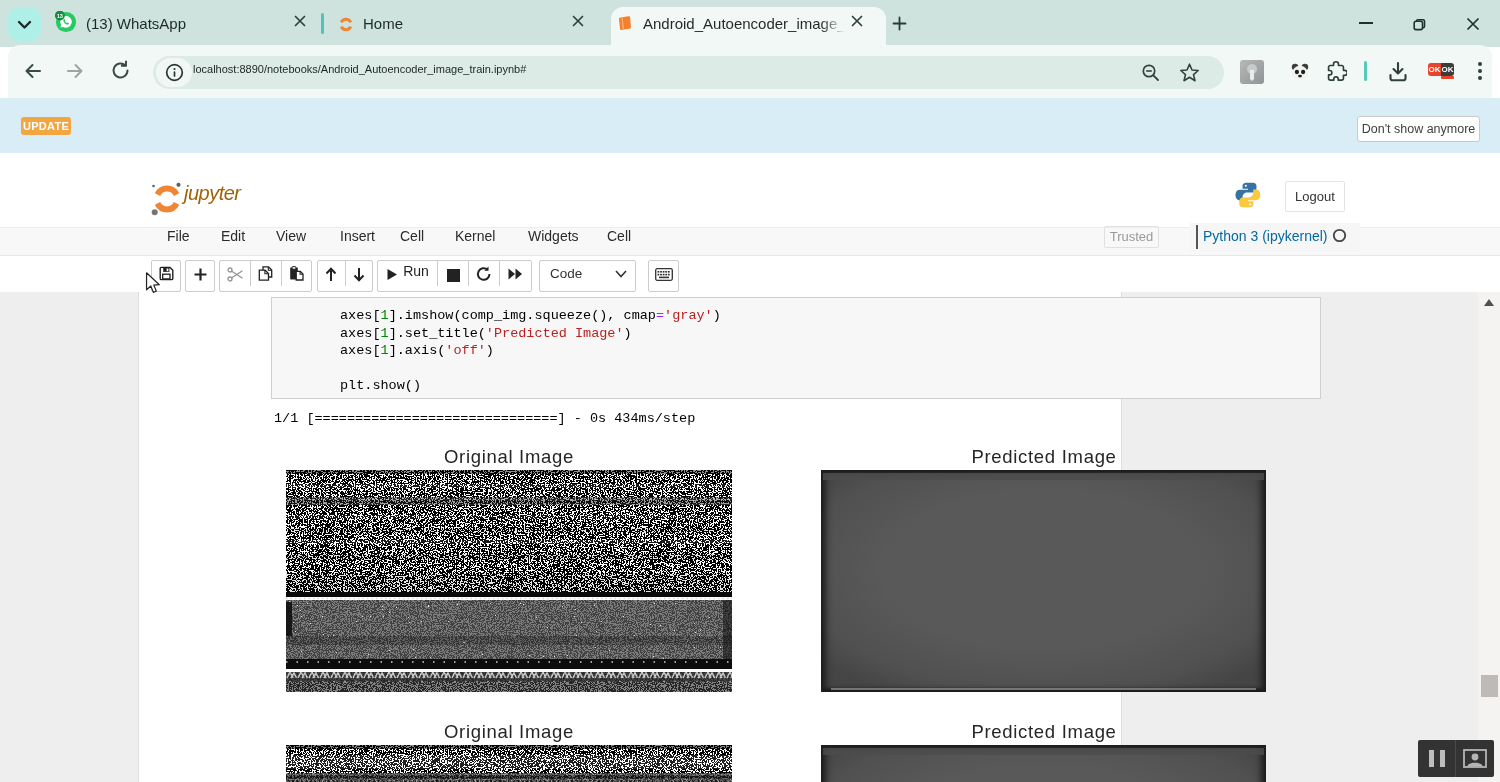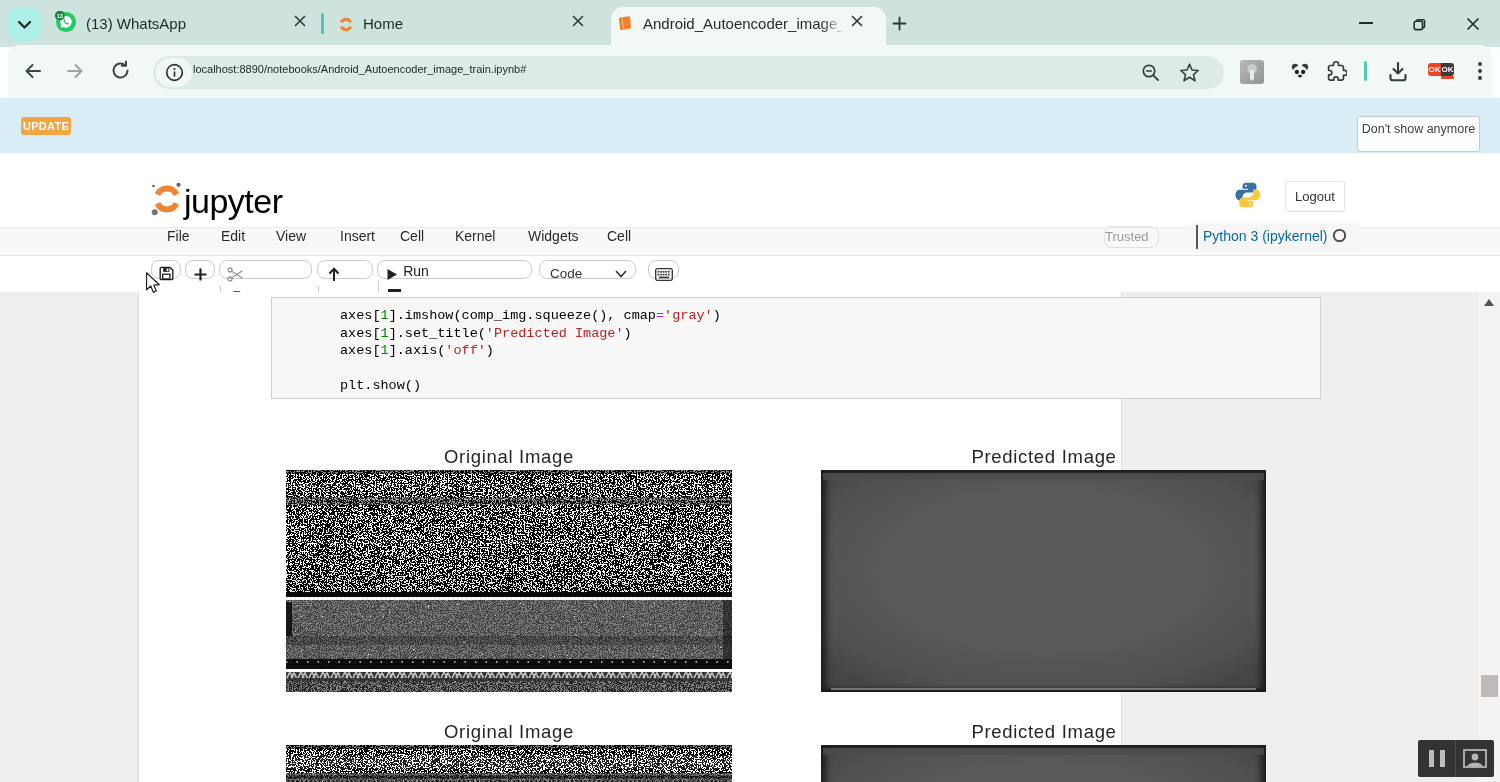--- a/index.html
+++ b/index.html
@@ -16,21 +16,21 @@
   #notif { left:0; top:98px; width:1500px; height:55px; background:#d9edf7; }
 
   
   #jheader { left:0; top:153px; width:1500px; height:139px; background:#fff; }
 
   
   #site { left:0; top:292px; width:1500px; height:490px; background:#eeeeee; }
   #container { position:absolute; left:138px; top:0; width:984px; height:490px; background:#fff; border-left:1px solid #dedede; border-right:1px solid #dedede; }
 
   .mono { font-family:"Liberation Mono", monospace; }
-  .jbtn { top:3px; height:19px; background:#fff; border:1px solid #ccc; border-radius:8px; text-align:center;flex-direction:column; }
+  .jbtn { top:3px; height:32px; background:#fff; border:1px solid #ccc; border-radius:2px; text-align:center; }
   .jcell { width:31px; height:25px; text-align:center; }
   .predbox { background:radial-gradient(ellipse 65% 65% at 50% 45%, #59595a 55%, #505051 85%, #454546 100%);
              box-shadow: inset 0 3px 2px #1e1e1e, inset 5px 0 6px #1f1f1f, inset -5px 0 6px #1f1f1f, inset 0 -3px 3px #161616;
              position:absolute; }
   .predbox::after { content:""; position:absolute; left:10px; right:10px; bottom:2px; height:2px; background:#8f8f8f; opacity:0.75; }
   .predbox::before { content:""; position:absolute; left:2px; right:2px; top:3px; height:7px; background:#4c4c4d; opacity:0.8; }
 </style>
 </head>
 <body>
 
@@ -166,51 +166,51 @@
 
   <div class="abs" style="left:1470px;top:17px;">
     <div style="width:4px;height:4px;border-radius:50%;background:#2f3f3b;margin:0 0 3px 0;"></div>
     <div style="width:4px;height:4px;border-radius:50%;background:#2f3f3b;margin:0 0 3px 0;"></div>
     <div style="width:4px;height:4px;border-radius:50%;background:#2f3f3b;"></div>
   </div>
 </div>
 
 <div id="notif" class="abs">
   <div class="abs" style="left:21px;top:19px;width:50px;height:18px;background:#f1a642;border-radius:3px;color:#fff;font-size:11px;font-weight:bold;text-align:center;line-height:18px;letter-spacing:0.3px;">UPDATE</div>
-  <div class="abs" style="left:1357px;top:18px;width:123px;height:36px;background:#fdfefe;border:1px solid #c9c9c9;border-radius:3px;font-size:12.5px;color:#404040;text-align:center;line-height:24px;">Don't show anymore</div>
+  <div class="abs" style="left:1357px;top:18px;width:123px;height:26px;background:#fdfefe;border:1px solid #c9c9c9;border-radius:3px;font-size:12.5px;color:#404040;text-align:center;line-height:24px;">Don't show anymore</div>
 </div>
 
 <div id="jheader" class="abs">
 
   <svg class="abs" style="left:150px;top:27px;" width="34" height="38" viewBox="0 0 34 38">
     <path d="M7.5 14.6 A10.5 10.5 0 0 1 26.5 14.6" stroke="#ef8636" stroke-width="6" fill="none"></path>
     <path d="M26.5 23.4 A10.5 10.5 0 0 1 7.5 23.4" stroke="#ef8636" stroke-width="6" fill="none"></path>
     <circle cx="4.7" cy="32.3" r="3" fill="#757575"></circle>
     <circle cx="28.5" cy="4.8" r="2.1" fill="#616161"></circle>
     <circle cx="3.5" cy="6" r="1.3" fill="#616161"></circle>
   </svg>
-  <div class="abs" style="left:184px;top:29px;font-size:34px;color:#000000;letter-spacing:-0.5px;">jupyter</div>
+  <div class="abs" style="left:184px;top:29px;font-size:20px;color:#a16207;letter-spacing:-0.5px;font-style:italic;">jupyter</div>
 
   <svg class="abs" style="left:1233px;top:26px;" width="30" height="32" viewBox="0 0 110 110">
     <path d="M54 10 c-10 0 -19 2 -19 11 v11 h20 v4 H25 c-9 0 -16 6 -16 19 c0 13 7 20 16 20 h10 V62 c0 -9 8 -16 17 -16 h20 c8 0 14 -6 14 -14 V21 c0 -9 -9 -11 -18 -11 h-14z m-7 7 a4 4 0 1 1 0 8 a4 4 0 0 1 0 -8z" fill="#3872a2"></path>
     <path d="M56 100 c10 0 19 -2 19 -11 V78 H55 v-4 h29 c9 0 16 -6 16 -19 c0 -13 -7 -20 -16 -20 H74 v13 c0 9 -8 16 -17 16 H37 c-8 0 -14 6 -14 14 v11 c0 9 9 11 18 11 h15z m7 -7 a4 4 0 1 1 0 -8 a4 4 0 0 1 0 8z" fill="#fcc83c"></path>
   </svg>
   <div class="abs" style="left:1285px;top:28px;width:60px;height:31px;border:1px solid #e3e3e3;border-radius:2px;font-size:13px;color:#333;text-align:center;line-height:29px;">Logout</div>
 
   <div class="abs" style="left:0;top:74px;width:1500px;height:29px;background:#f8f8f8;border-top:1px solid #ededed;border-bottom:1px solid #e7e7e7;"></div>
   <div class="abs" style="left:0;top:75px;width:1500px;height:30px;font-size:14px;color:#2a2a2a;">
     <span class="abs" style="left:167px;">File</span>
     <span class="abs" style="left:221px;">Edit</span>
     <span class="abs" style="left:276px;">View</span>
     <span class="abs" style="left:340px;">Insert</span>
     <span class="abs" style="left:400px;">Cell</span>
     <span class="abs" style="left:455px;">Kernel</span>
     <span class="abs" style="left:528px;">Widgets</span>
     <span class="abs" style="left:607px;">Cell</span>
-    <span class="abs" style="left:1104px;top:-2px;width:55px;height:22px;border:1px solid #e0e0e0;border-radius:8px;color:#999;font-size:13px;text-align:left;line-height:20px;">Trusted</span>
+    <span class="abs" style="left:1104px;top:-2px;width:55px;height:22px;border:1px solid #e0e0e0;border-radius:2px;color:#999;font-size:13px;text-align:center;line-height:20px;">Trusted</span>
     <div class="abs" style="left:1190px;top:-5px;width:170px;height:28px;background:#f6f6f6;"></div>
     <div class="abs" style="left:1196px;top:-3px;width:1.5px;height:24px;background:#555;"></div>
     <span class="abs" style="left:1203px;color:#0369a1;">Python 3 (ipykernel)</span>
     <svg class="abs" style="left:1332px;top:0px;" width="15" height="15" viewBox="0 0 15 15">
         <circle cx="7.5" cy="7.5" r="5.7" stroke="#444" stroke-width="1.8" fill="none"></circle>
       </svg>
   </div>
 
   <div class="abs" id="jtoolbar" style="left:0;top:104px;width:1500px;height:35px;">
     <div class="jbtn abs" style="left:151px;width:30px;">
@@ -301,20 +301,21 @@
 <div id="site" class="abs">
   <div id="container">
 
     <div class="abs" style="left:132px;top:5px;width:1050px;height:102px;background:#f7f7f7;border:1px solid #cfcfcf;"></div>
     <div class="abs mono" style="left:201px;top:15px;font-size:13.5px;line-height:17.5px;white-space:pre;color:#000;"><span>axes[<span style="color:#080">1</span>].imshow(comp_img.squeeze(), cmap<span style="color:#a2f">=</span><span style="color:#ba2121">'gray'</span>)
 axes[<span style="color:#080">1</span>].set_title(<span style="color:#ba2121">'Predicted Image'</span>)
 axes[<span style="color:#080">1</span>].axis(<span style="color:#ba2121">'off'</span>)
 
 plt.show()</span></div>
 
+    <div class="abs mono" style="left:135px;top:119px;font-size:13.5px;color:#000;white-space:pre;">1/1 [==============================] - 0s 434ms/step</div>
 
     <div class="abs" style="left:220px;top:154px;width:300px;height:19px;font-size:18.5px;color:#262626;letter-spacing:0.7px;text-align:center;">Original Image</div>
     <div class="abs" style="left:755px;top:154px;width:300px;height:19px;font-size:18.5px;color:#262626;letter-spacing:0.7px;text-align:center;">Predicted Image</div>
     <div class="abs" id="noise1" style="left:147px;top:178px;width:446px;height:222px;">
       <svg width="446" height="222">
         <defs>
           <filter id="fbw" x="0" y="0" width="100%" height="100%">
             <feTurbulence type="fractalNoise" baseFrequency="0.75" numOctaves="3" seed="3" stitchTiles="stitch"></feTurbulence>
             <feColorMatrix type="matrix" values="0.33 0.33 0.33 0 0 0.33 0.33 0.33 0 0 0.33 0.33 0.33 0 0 0 0 0 0 1"></feColorMatrix>
             <feComponentTransfer>

